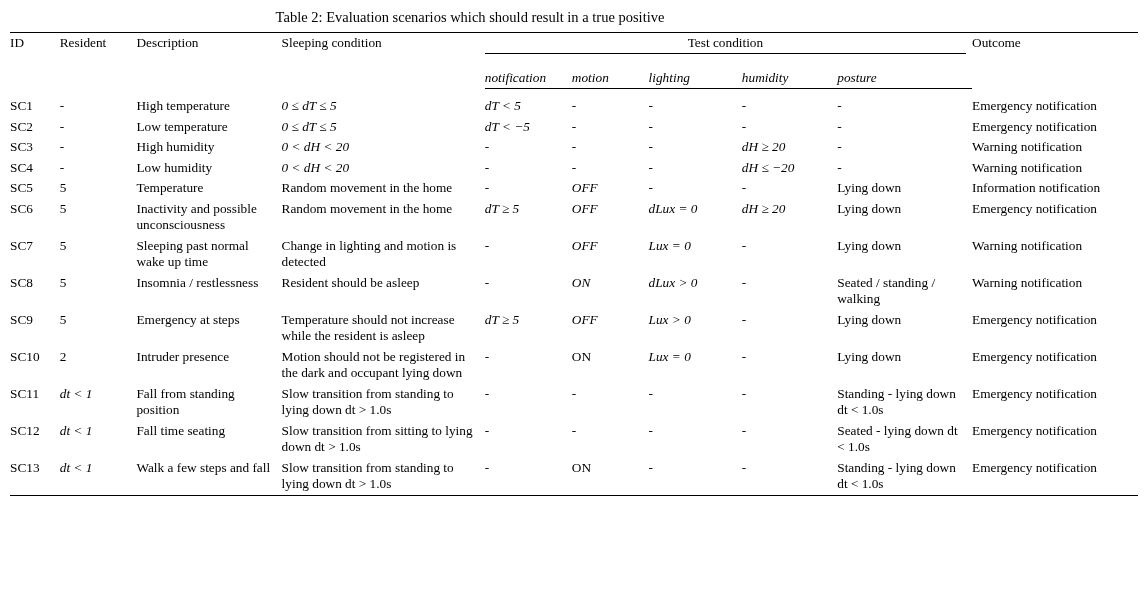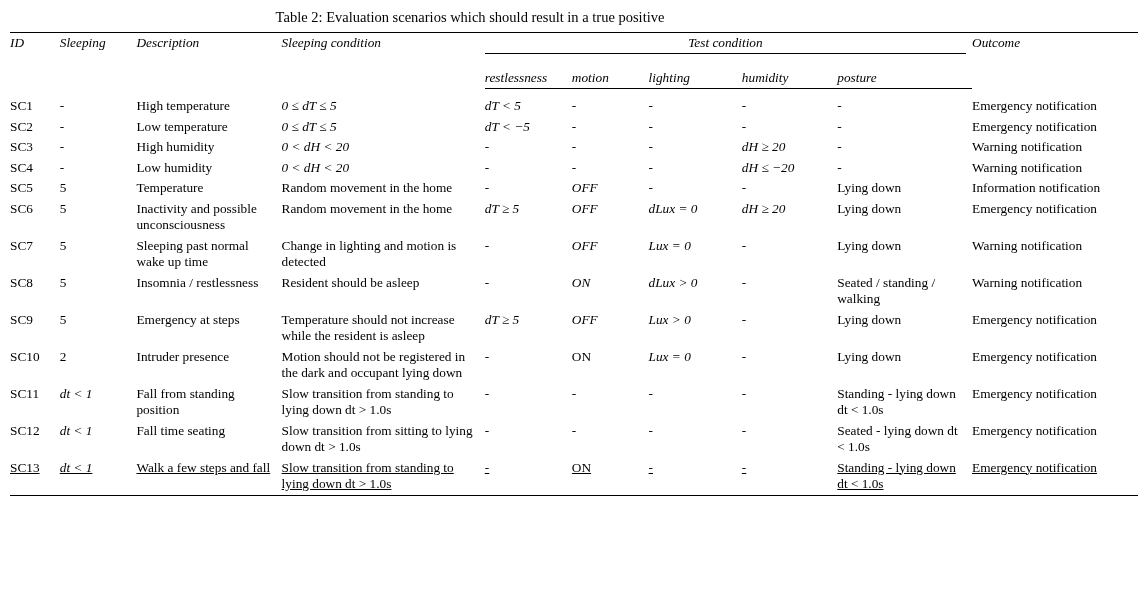--- a/index.html
+++ b/index.html
@@ -34,23 +34,23 @@
     font-size: 13.3px;
     line-height: 16.5px;
     table-layout: fixed;
   }
   table.tbl td, table.tbl th {
     vertical-align: top;
     padding: 2px 6px 2px 0;
     text-align: left;
     font-weight: normal;
   }
-  .rule-top td, .rule-top th { border-top: 1.6px solid #000; font-style: italic; }
+  .rule-top td, .rule-top th { border-top: 1.6px solid #000; }
   .rule-mid td, .rule-mid th { border-bottom: 0.9px solid #000; }
-  .rule-bot td { border-bottom: 1.6px solid #000; text-decoration: underline; }
+  .rule-bot td { border-bottom: 1.6px solid #000; }
 
   thead th {
     font-size: 13.3px;
   }
   .hdr-row1 th {
     padding-top: 3px;
     padding-bottom: 1px;
   }
   .hdr-row2 th {
     padding-bottom: 3px;
@@ -98,30 +98,30 @@
       <col class="c-temp">
         <col class="c-motion">
         <col class="c-light">
         <col class="c-hum">
         <col class="c-post">
       <col class="c-out">
     </colgroup>
     <thead>
       <tr class="hdr-row1 rule-top">
         <th rowspan="2">ID</th>
-        <th rowspan="2">Sleeping</th>
+        <th rowspan="2">Resident</th>
         <th rowspan="2">Description</th>
         <th rowspan="2">Sleeping condition</th>
         <th colspan="5" class="grp-head">
           <span class="grp-underline">Test condition</span>
         </th>
         <th rowspan="2">Outcome</th>
       </tr>
       <tr class="hdr-row2 rule-mid">
-        <th>restlessness</th>
+        <th>notification</th>
         <th>motion</th>
         <th>lighting</th>
         <th>humidity</th>
         <th>posture</th>
       </tr>
     </thead>
     <tbody>
 
       <tr class="spacer-row">
           <td colspan="10"></td>

